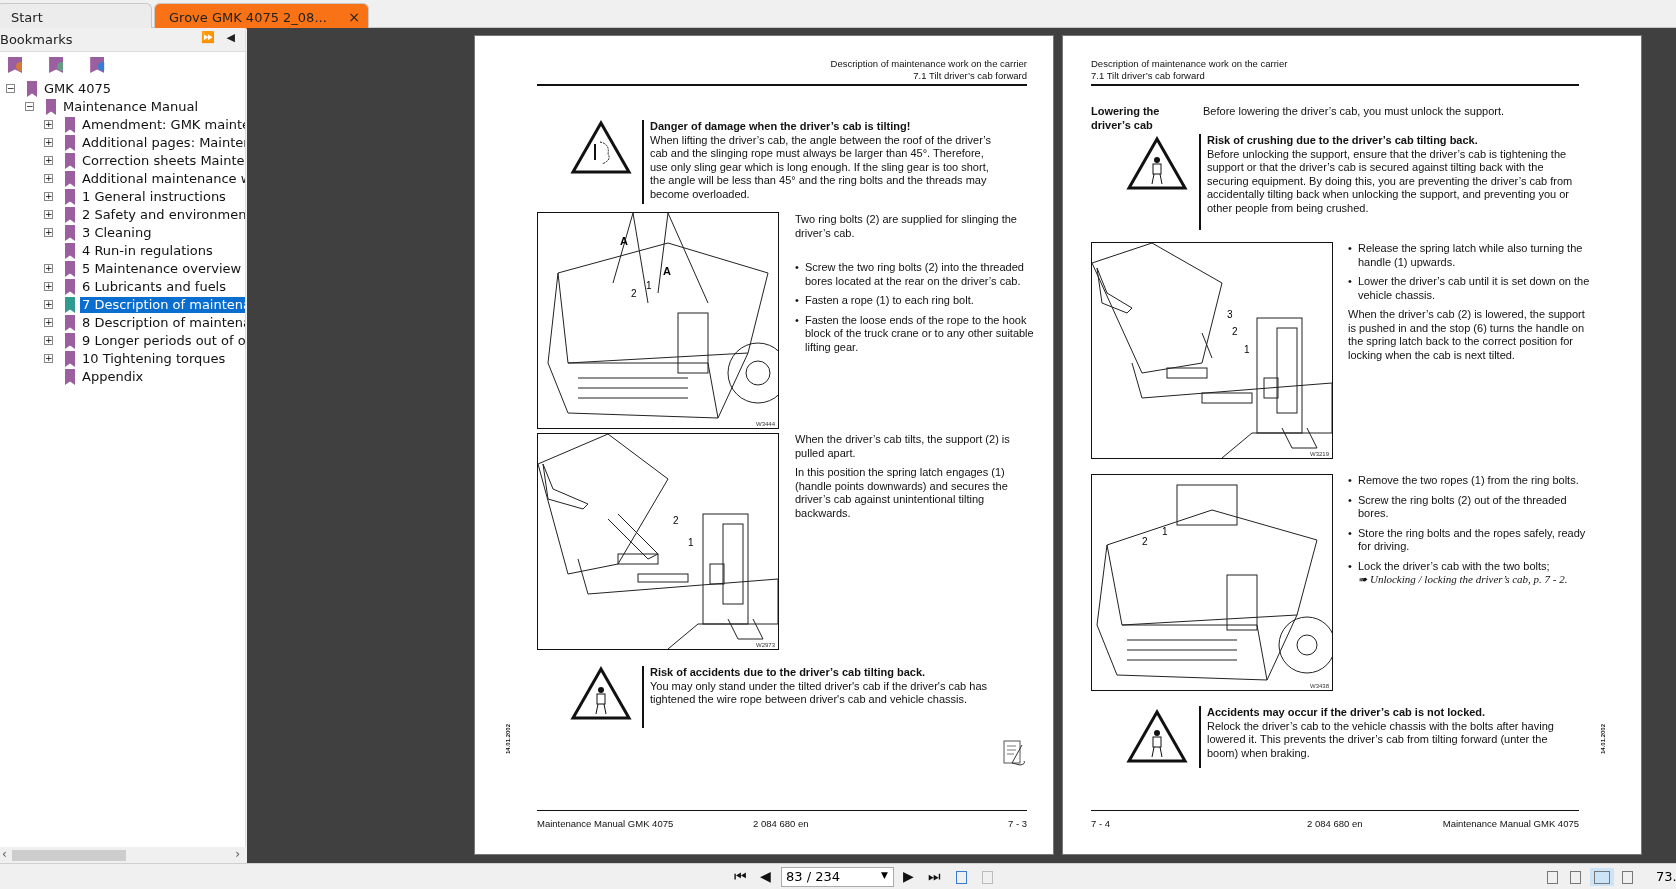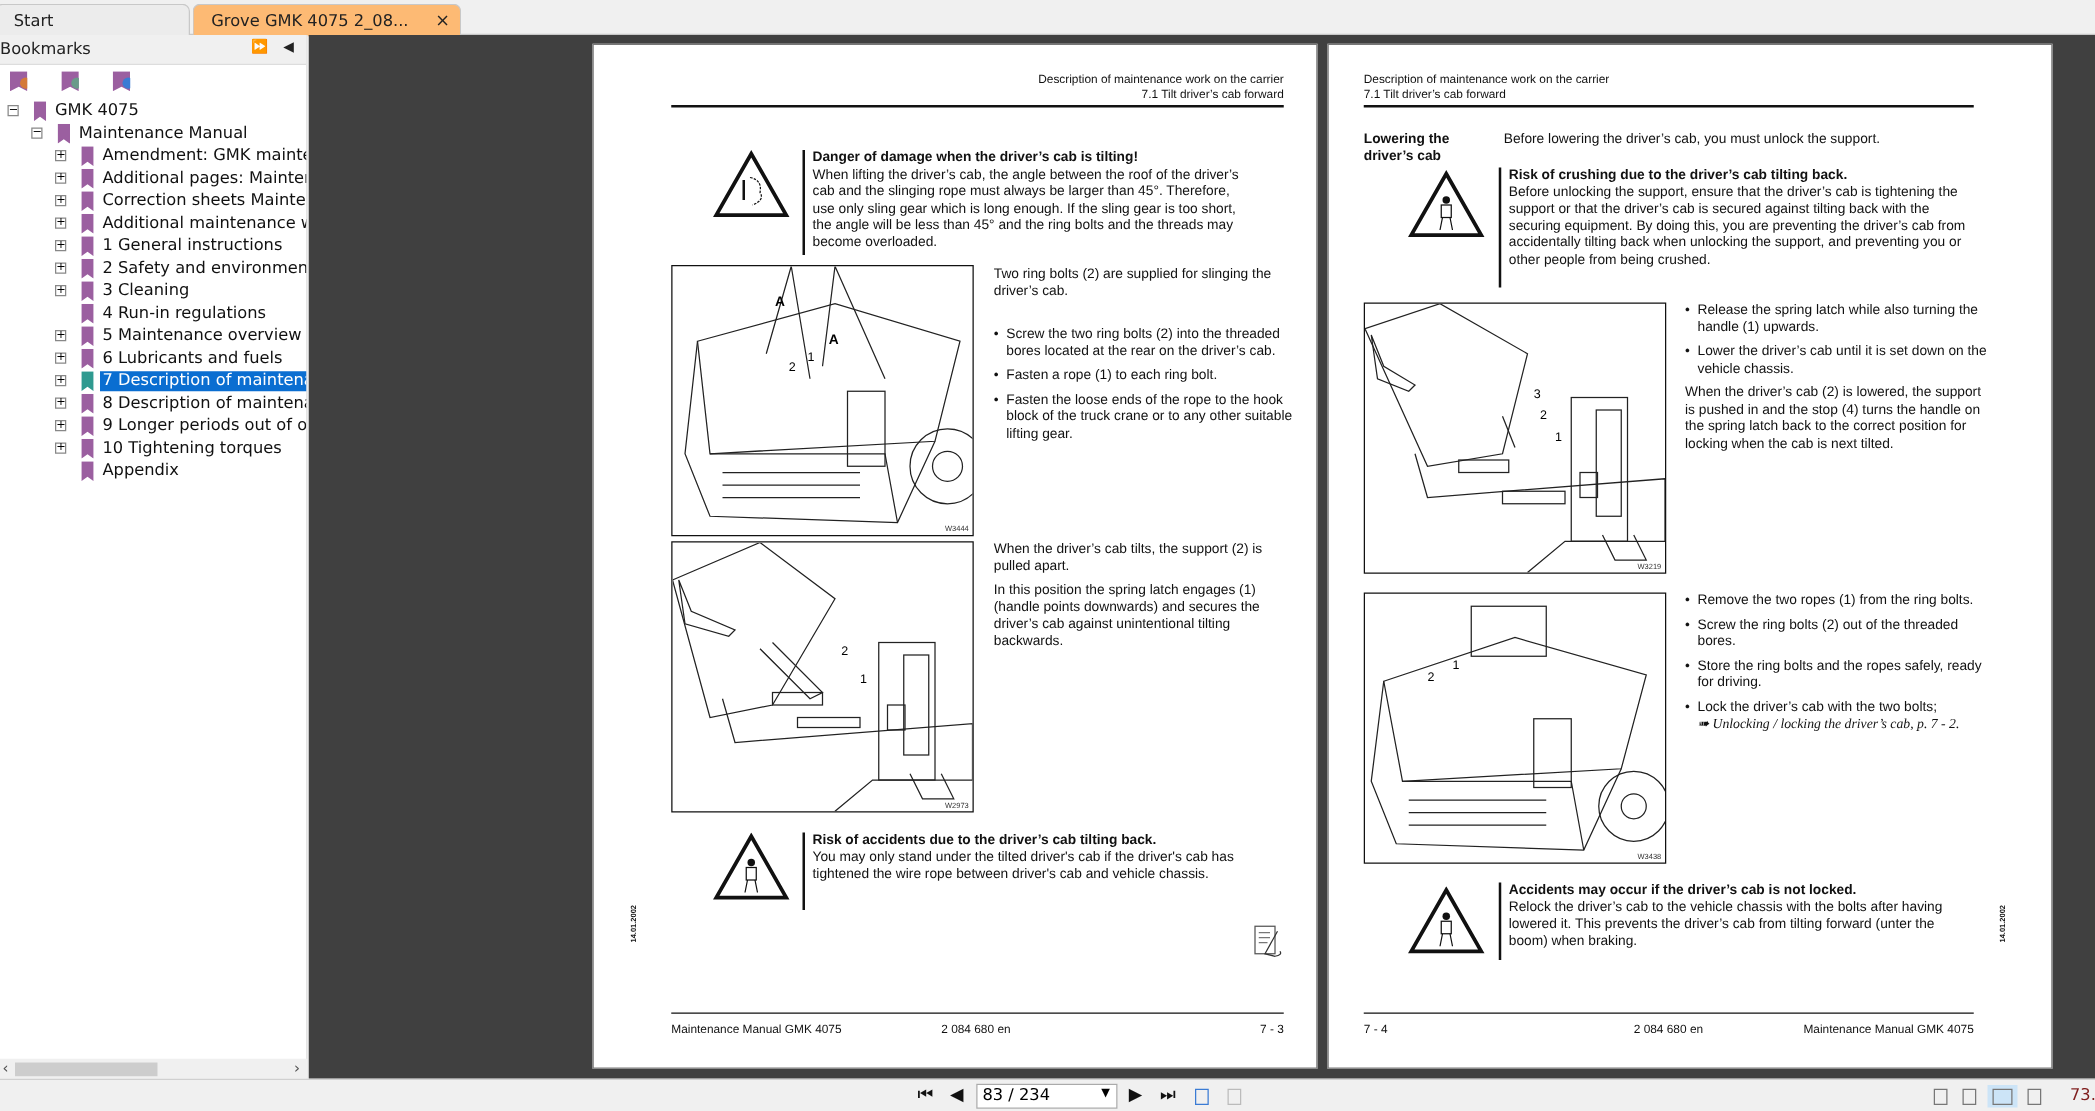--- a/index.html
+++ b/index.html
@@ -1,20 +1,20 @@
 <!DOCTYPE html>
 <html><head>
 <meta charset="utf-8">
 <style>
 *{box-sizing:border-box;margin:0;padding:0}
 body{width:1676px;height:889px;overflow:hidden;background:#f0f0f0;font-family:"DejaVu Sans","Liberation Sans",sans-serif;position:relative}
 .tabbar{position:absolute;left:0;top:0;width:1676px;height:28px;background:#f0f0f0;border-bottom:1px solid #c8c8c8}
 .tab{position:absolute;top:3px;height:25px;font-size:13px;color:#222;padding:6px 0 0 14px;border:1px solid #c8c8c8;border-bottom:none;border-radius:6px 6px 0 0}
 .tab.start{left:-4px;width:156px;background:#ececec}
-.tab.doc{left:154px;width:215px;background:#fdba74;height:26px}
+.tab.doc{left:154px;width:215px;background:#f97316;height:26px}
 .tab .close{position:absolute;right:8px;top:5px;font-size:14px}
 .sidebar{position:absolute;left:0;top:28px;width:246px;height:835px;background:#fff;border-right:1px solid #ddd}
 .sb-head{height:24px;background:#f0f0f0;border-bottom:1px solid #ddd;font-size:13px;padding:4px 0 0 0;color:#222;position:relative}
 .sb-head .ctrl{position:absolute;right:6px;top:3px;font-size:11px;letter-spacing:4px}
 .sb-tools{height:28px;padding:5px 0 0 8px}
 .sb-tools span{display:inline-block;width:14px;height:16px;background:#9b5fa0;margin-right:22px;position:relative;clip-path:polygon(0 0,100% 0,100% 100%,50% 78%,0 100%)}
 .sb-tools span i{position:absolute;right:-3px;bottom:2px;width:9px;height:9px;border-radius:50%}
 .tree{font-size:13px;color:#111}
 .node{height:18px;position:relative;white-space:nowrap;overflow:hidden}
 .node .exp{position:absolute;top:4px;width:9px;height:9px;border:1px solid #888;background:#fff;font-size:9px;line-height:7px;text-align:center;color:#000}
@@ -45,21 +45,21 @@
 .foot{position:absolute;font-size:9.5px}
 .side{position:absolute;font-size:6px;transform:rotate(-90deg);font-weight:bold}
 .label-b{position:absolute;font-weight:bold;font-size:11px;line-height:13.5px}
 .bottombar{position:absolute;left:0;top:863px;width:1676px;height:26px;background:#f0f0f0;border-top:1px solid #d0d0d0}
 .nav{position:absolute;top:4px;font-size:14px;color:#111}
 .pageinput{position:absolute;left:781px;top:3px;width:113px;height:20px;background:#fff;border:1px solid #aaa;font-size:13px;padding:1px 4px}
 .pageinput .dd{position:absolute;right:5px;top:2px;font-size:9px}
 .vbtn{position:absolute;top:4px;width:18px;height:18px;border:1px solid transparent}
 .vbtn.active{background:#cce4f7}
 .vbtn i{display:block;margin:2px auto;width:11px;height:13px;border:1px solid #777}
-.zoom{position:absolute;left:1656px;top:5px;font-size:13px;color:#7f1d1d}
+.zoom{position:absolute;left:1656px;top:5px;font-size:13px;color:#000000}
 </style>
 </head>
 <body>
 
 <div class="tabbar">
   <div class="tab start"><span>Start</span></div>
   <div class="tab doc"><span>Grove GMK 4075 2_08...</span><span class="close">×</span></div>
 </div>
 
 <div class="sidebar">
@@ -304,21 +304,21 @@
         <text x="152" y="110" font-size="10">1</text>
       </svg>
       <span class="cap">W3219</span>
     </div>
 
     <div class="txt" style="left:285px;top:200px;width:245px">
       <ul>
         <li>Release the spring latch while also turning the handle (1) upwards.</li>
         <li>Lower the driver’s cab until it is set down on the vehicle chassis.</li>
       </ul>
-      <p>When the driver’s cab (2) is lowered, the support is pushed in and the stop (4) turns the handle on the spring latch back to the correct position for locking when the cab is next tilted.</p>
+      <p>When the driver’s cab (2) is lowered, the support is pushed in and the stop (6) turns the handle on the spring latch back to the correct position for locking when the cab is next tilted.</p>
     </div>
 
     <div class="fig" style="left:28px;top:438px;width:242px;height:217px">
       <svg width="242" height="217">
         <g stroke="#222" fill="none" stroke-width="1">
           <path d="M15 70 L120 35 L225 65 L205 140 L30 150 Z"></path>
           <path d="M15 70 L5 150 L25 200 L175 205 L205 140"></path>
           <path d="M30 150 L165 150 L175 205"></path>
           <path d="M35 165 L145 165 M35 175 L145 175 M35 185 L145 185"></path>
           <rect x="85" y="10" width="60" height="40"></rect>

